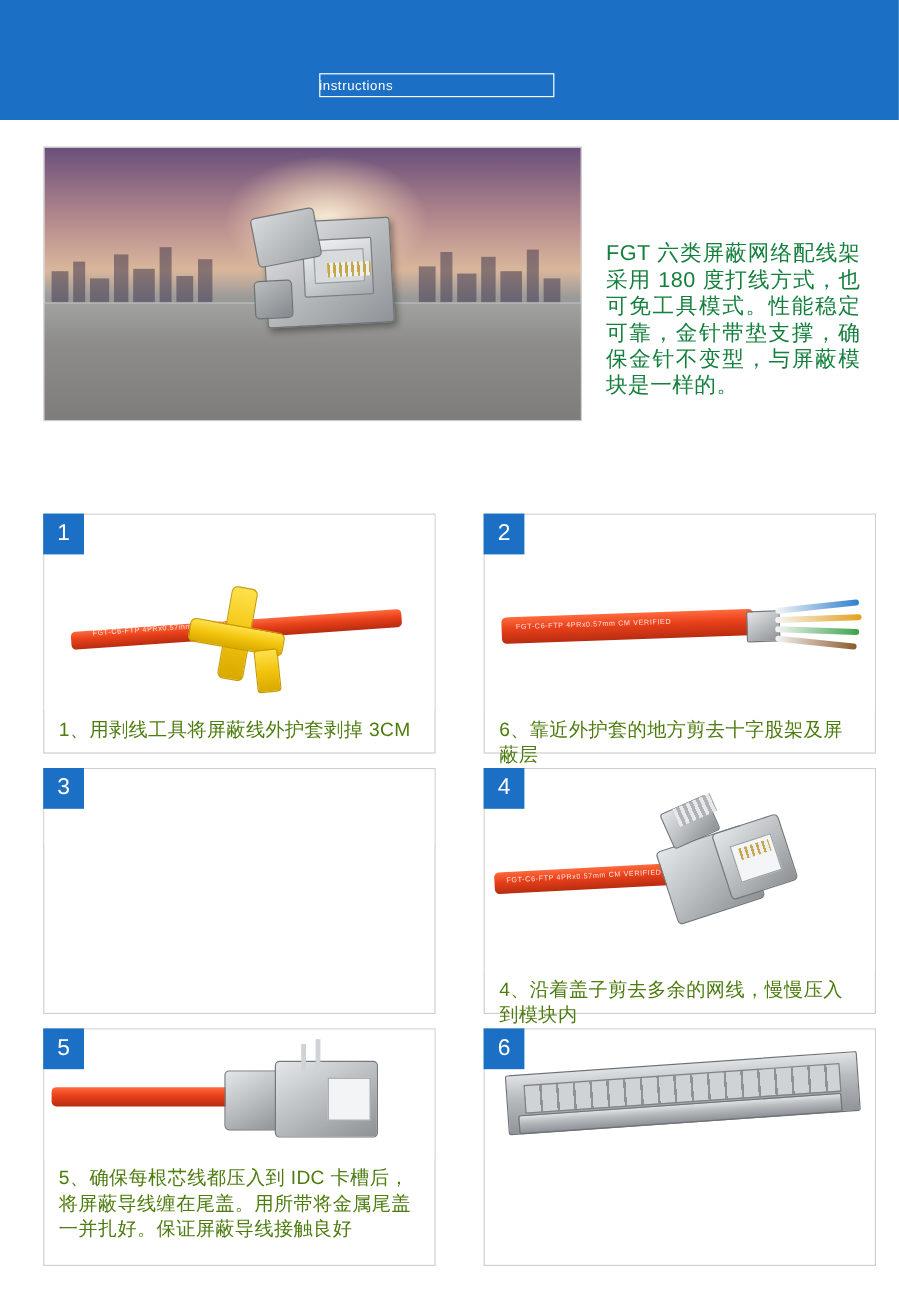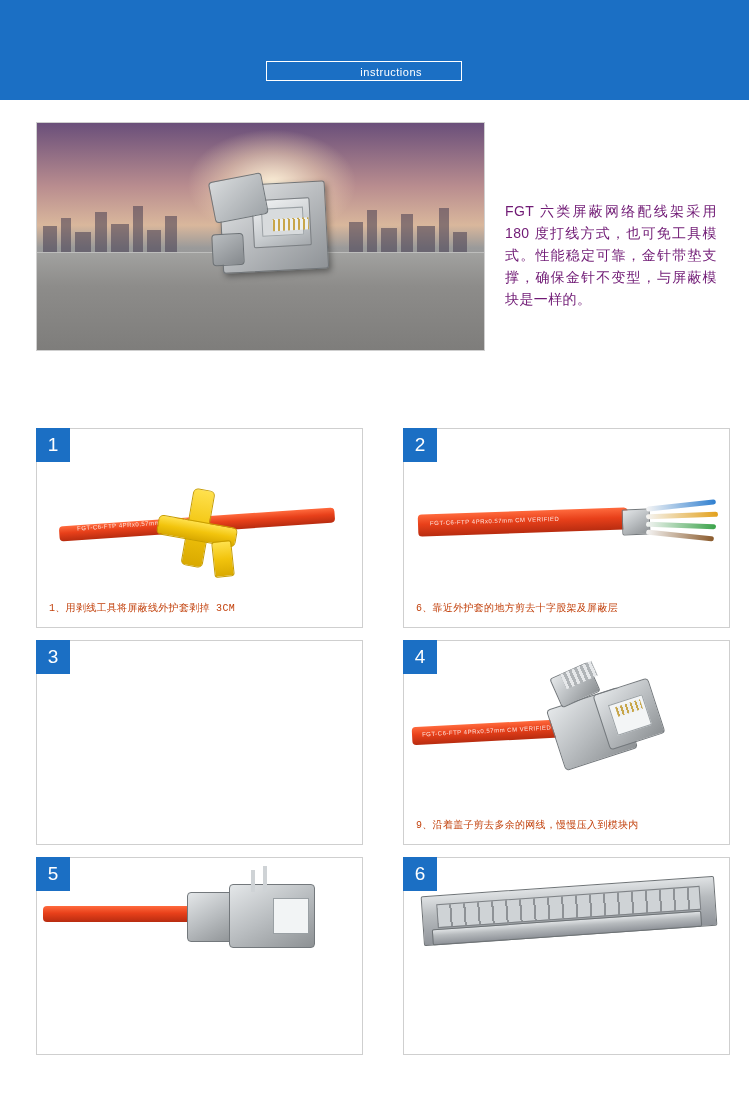--- a/index.html
+++ b/index.html
@@ -48,21 +48,21 @@
     background: #1b6fc4;
     box-sizing: border-box;
   }
   .header-sub {
     position: absolute;
     top: 62px;
     left: 266px;
     width: 156px;
     height: 20px;
     line-height: 20px;
-    text-align: right;
+    text-align: left;
     color: #ffffff;
     font-size: 11px;
     letter-spacing: 0.5px;
   }
 
   
   .intro {
     position: absolute;
     top: 122px;
     left: 0;
@@ -183,22 +183,22 @@
     background: linear-gradient(150deg, #b9bdc0, #85898d);
     border: 1px solid #6d7276;
     border-radius: 4px;
   }
 
   .intro-text {
     position: absolute;
     top: 78px;
     left: 505px;
     width: 212px;
-    color: #701a75;
-    font-size: 14px;
+    color: #15803d;
+    font-size: 18px;
     line-height: 22px;
     text-align: justify;
     letter-spacing: 0.4px;
   }
 
   
   .steps {
     position: absolute;
     top: 428px;
     left: 36px;
@@ -235,25 +235,24 @@
     z-index: 3;
   }
   .card-media {
     position: relative;
     width: 100%;
     overflow: hidden;
     background: #ffffff;
   }
   .card-caption {
     padding: 6px 12px 10px 12px;
-    color: #c2410c;
-    font-size: 10px;
+    color: #4d7c0f;
+    font-size: 16px;
     line-height: 21px;
     letter-spacing: 0.3px;
-    font-family: Liberation Mono, monospace;
   }
 
   
   .cable {
     position: absolute;
     background: linear-gradient(180deg, #ff6a3d 0%, #e8401a 45%, #b82c10 100%);
     border-radius: 4px;
   }
   .cable-print {
     position: absolute;
@@ -388,36 +387,37 @@
         <div class="card-media" style="height:168px;">
           <div class="cable" style="top:82px; left:8px; width:160px; height:18px; transform:rotate(-3deg);"></div>
           <div class="cable-print" style="top:87px; left:18px; transform:rotate(-3deg);">FGT-C6-FTP  4PRx0.57mm  CM  VERIFIED</div>
           <div class="metal" style="position:absolute; top:56px; left:150px; width:74px; height:62px; border-radius:4px; transform:rotate(-18deg);"></div>
           <div class="metal" style="position:absolute; top:44px; left:196px; width:56px; height:56px; border-radius:4px; transform:rotate(-18deg);"></div>
           <div style="position:absolute; top:58px; left:208px; width:34px; height:30px; background:#f3f5f6; border:1px solid #9aa0a4; transform:rotate(-18deg);"></div>
           <div style="position:absolute; top:62px; left:212px; width:26px; height:10px; background:repeating-linear-gradient(90deg,#c8a64a 0 2px,#eceff0 2px 5px); transform:rotate(-18deg);"></div>
           <div class="metal" style="position:absolute; top:28px; left:150px; width:40px; height:30px; border-radius:3px; transform:rotate(-24deg);"></div>
           <div style="position:absolute; top:26px; left:158px; width:34px; height:16px; background:repeating-linear-gradient(90deg,#e6e8ea 0 3px,#b0b4b7 3px 6px); transform:rotate(-24deg);"></div>
         </div>
-        <div class="card-caption">9、沿着盖子剪去多余的网线，慢慢压入到模块内</div>
+        <div class="card-caption">4、沿着盖子剪去多余的网线，慢慢压入到模块内</div>
       </div>
     </div>
 
     <div class="row" style="height:198px;">
 
       <div class="card left" style="height:198px;">
         <div class="badge">5</div>
         <div class="card-media" style="height:108px;">
           <div class="cable" style="top:48px; left:6px; width:150px; height:16px;"></div>
           <div class="metal" style="position:absolute; top:34px; left:150px; width:48px; height:48px; border-radius:4px;"></div>
           <div class="metal" style="position:absolute; top:26px; left:192px; width:84px; height:62px; border-radius:4px;"></div>
           <div style="position:absolute; top:40px; left:236px; width:34px; height:34px; background:#f2f4f5; border:1px solid #9aa0a4;"></div>
           <div style="position:absolute; top:12px; left:214px; width:4px; height:22px; background:#cfd3d6;"></div>
           <div style="position:absolute; top:8px;  left:226px; width:4px; height:26px; background:#cfd3d6;"></div>
         </div>
+        <div class="card-caption">5、确保每根芯线都压入到 IDC 卡槽后，将屏蔽导线缠在尾盖。用所带将金属尾盖一并扎好。保证屏蔽导线接触良好</div>
       </div>
 
       <div class="card right" style="height:198px;">
         <div class="badge">6</div>
         <div class="card-media" style="height:108px;">
           <div class="panel" style="top:28px; left:18px; width:292px; height:48px; transform:rotate(-4deg);">
             <div class="panel-ports"></div>
           </div>
           <div class="panel" style="top:62px; left:28px; width:268px; height:14px; transform:rotate(-4deg);"></div>
         </div>

